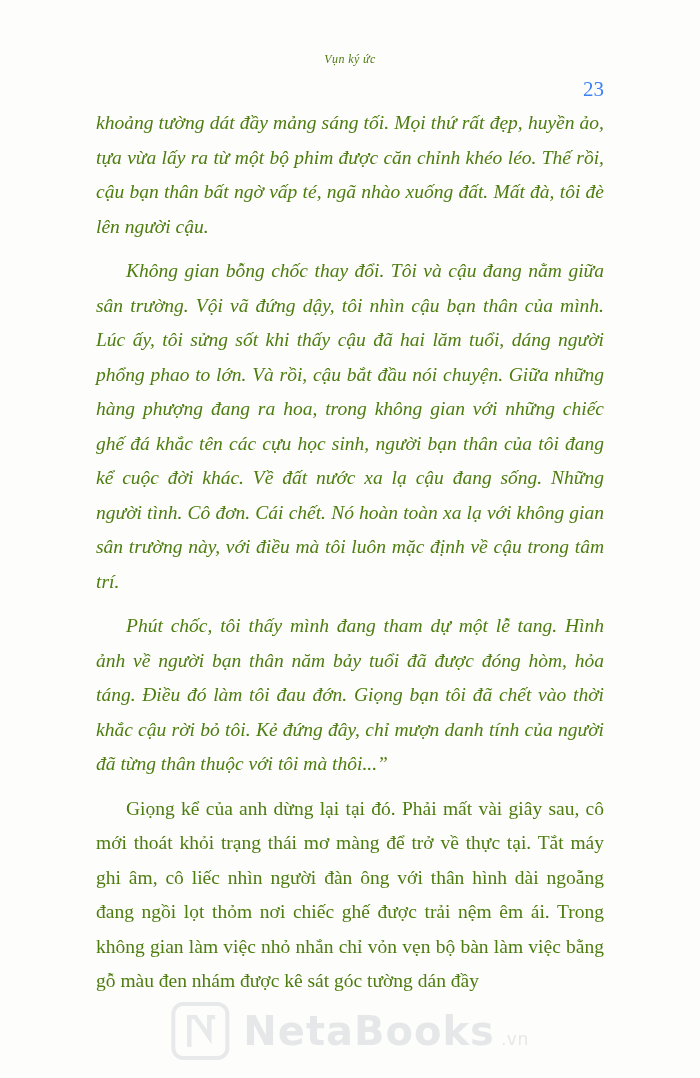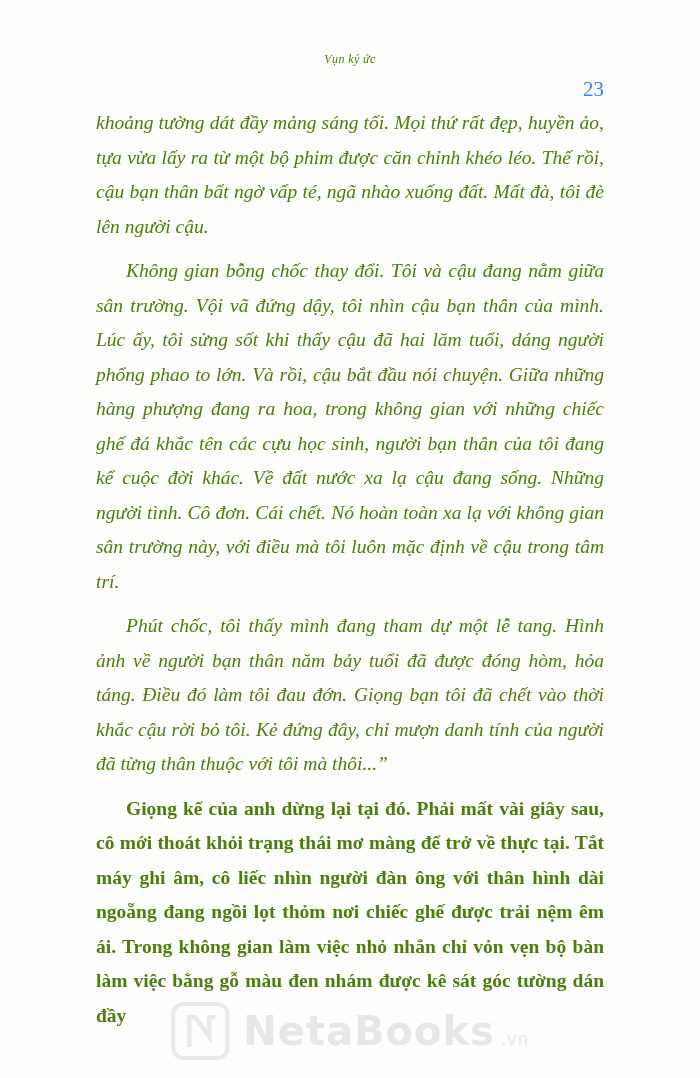--- a/index.html
+++ b/index.html
@@ -63,21 +63,20 @@
     text-justify: inter-word;
     color: #4d7c0f;
     -webkit-hyphens: none;
     hyphens: none;
   }
   .para.indent {
     text-indent: 30px;
   }
   .para.upright {
     font-style: normal;
-    font-weight: bold;
   }
   .para + .para {
     margin-top: 10px;
   }
   
   .watermark {
     position: absolute;
     left: 50%;
     transform: translateX(-50%);
     bottom: 18px;

